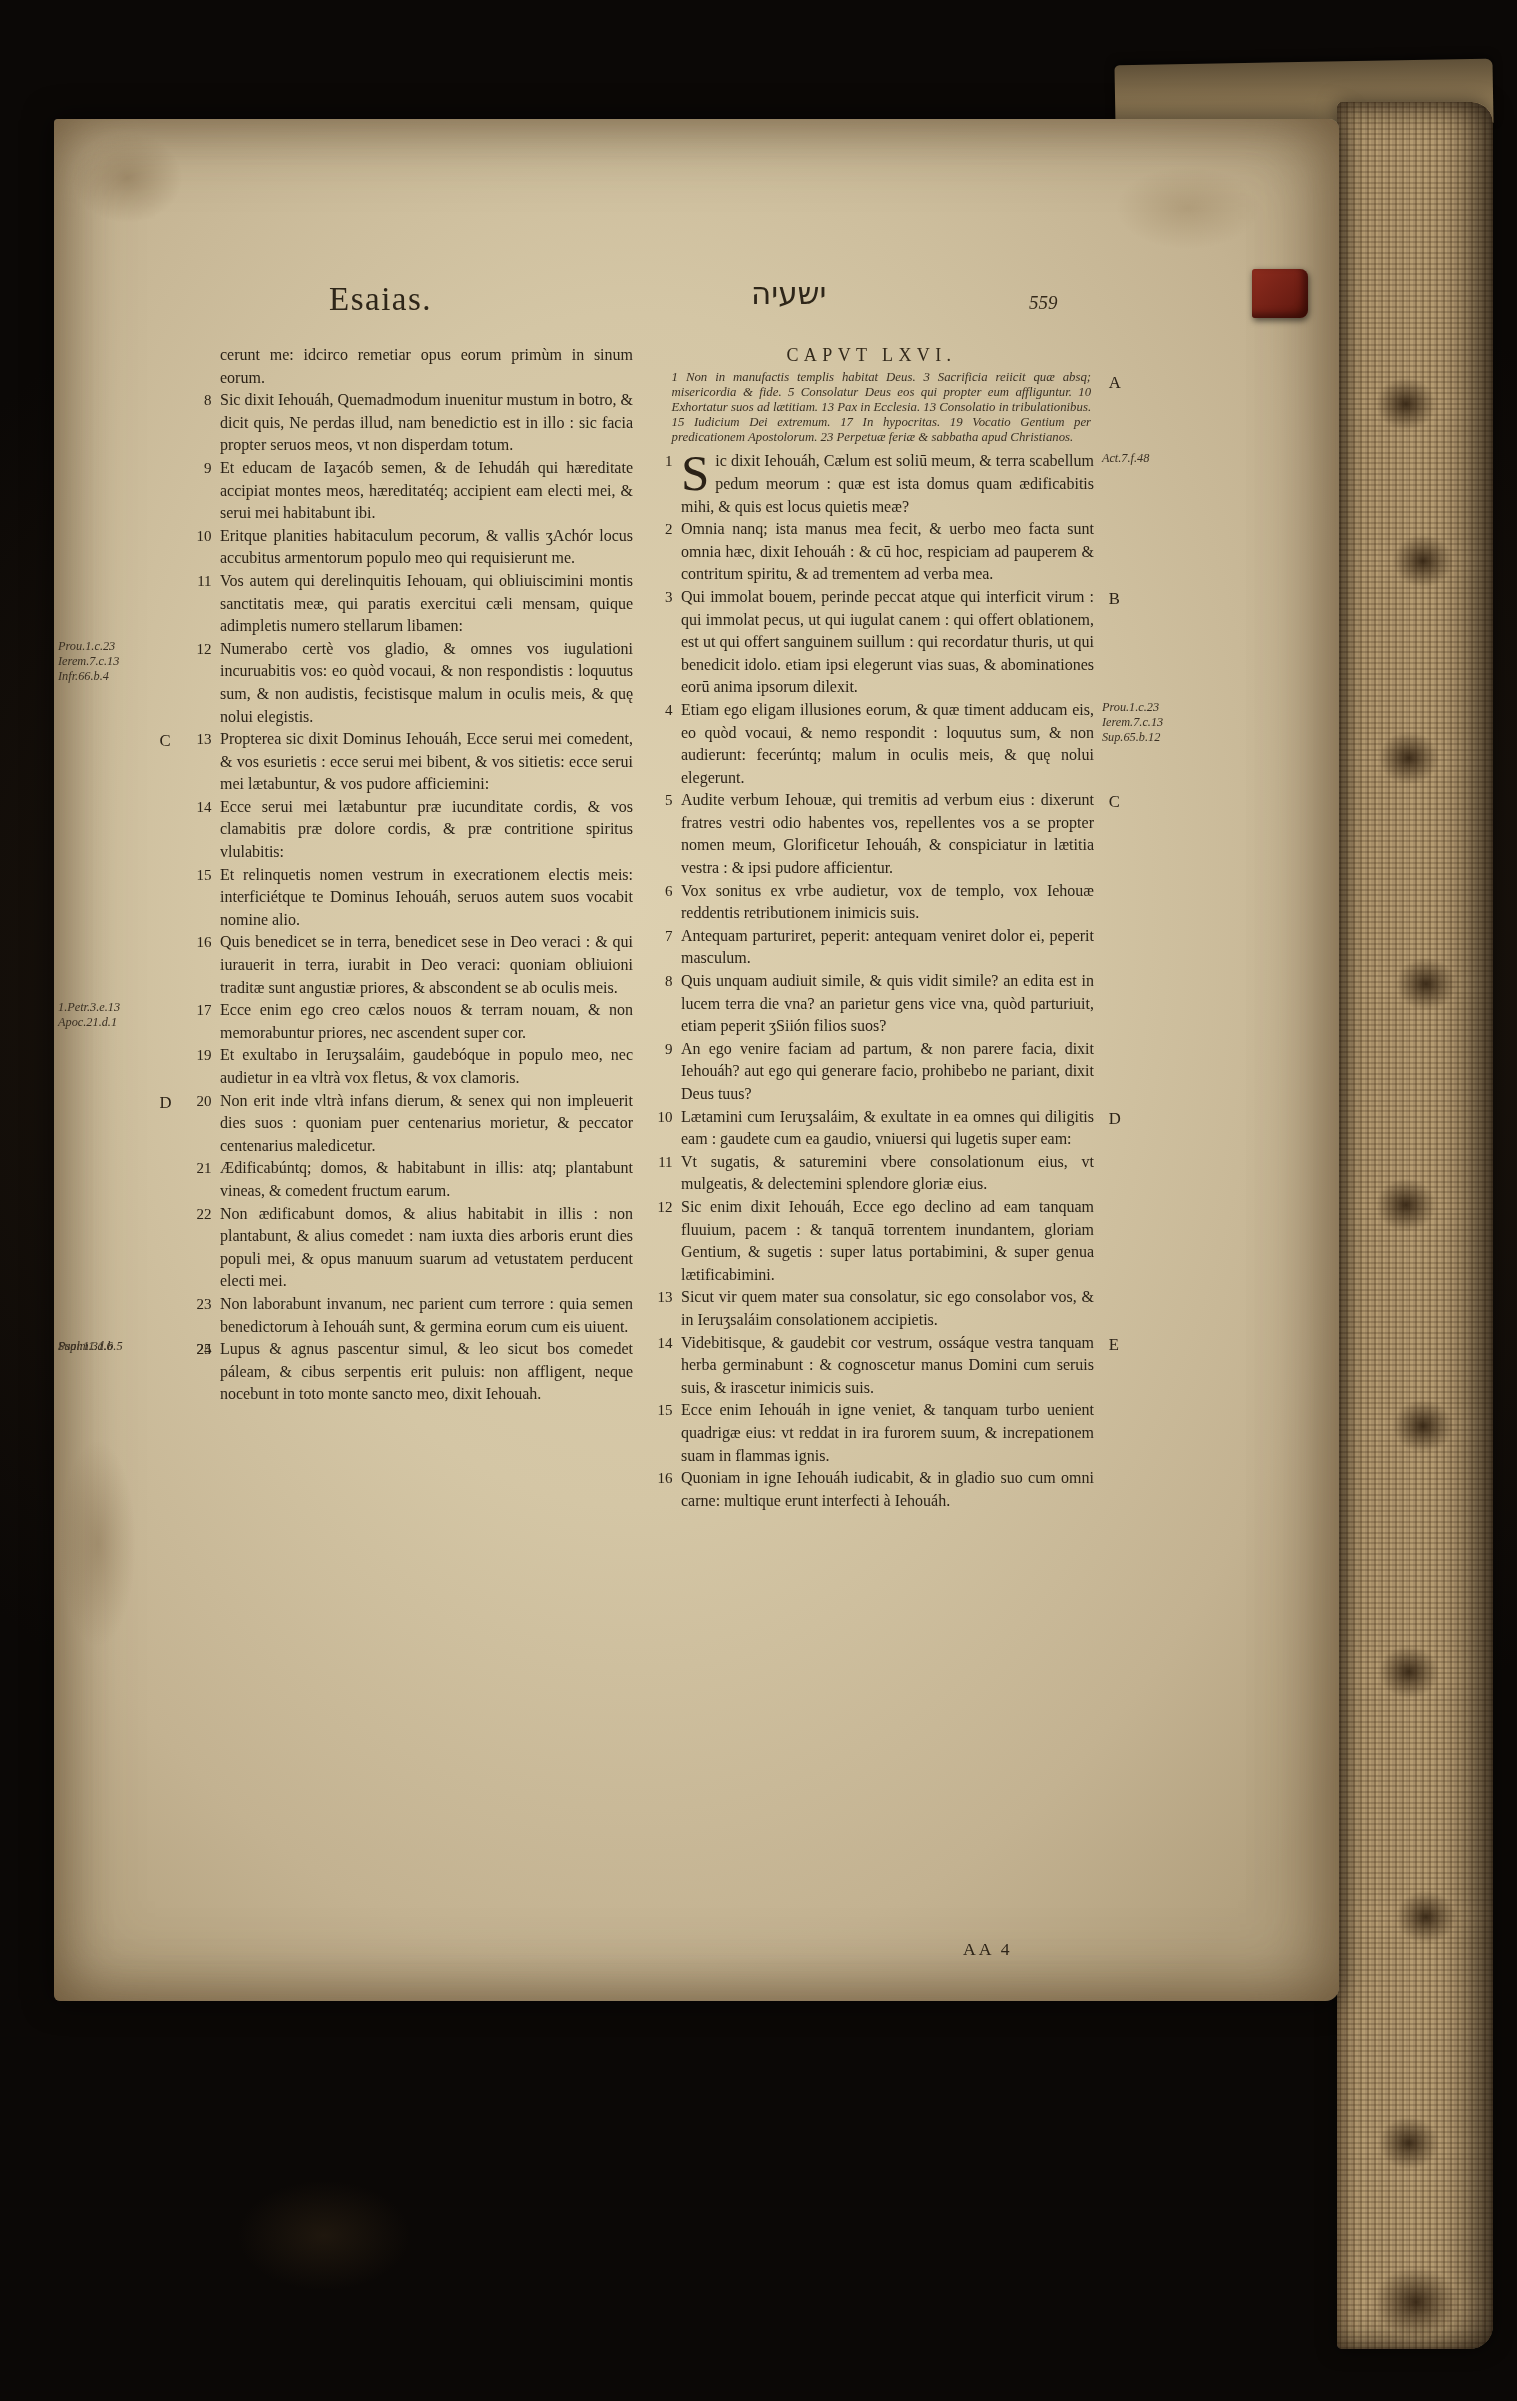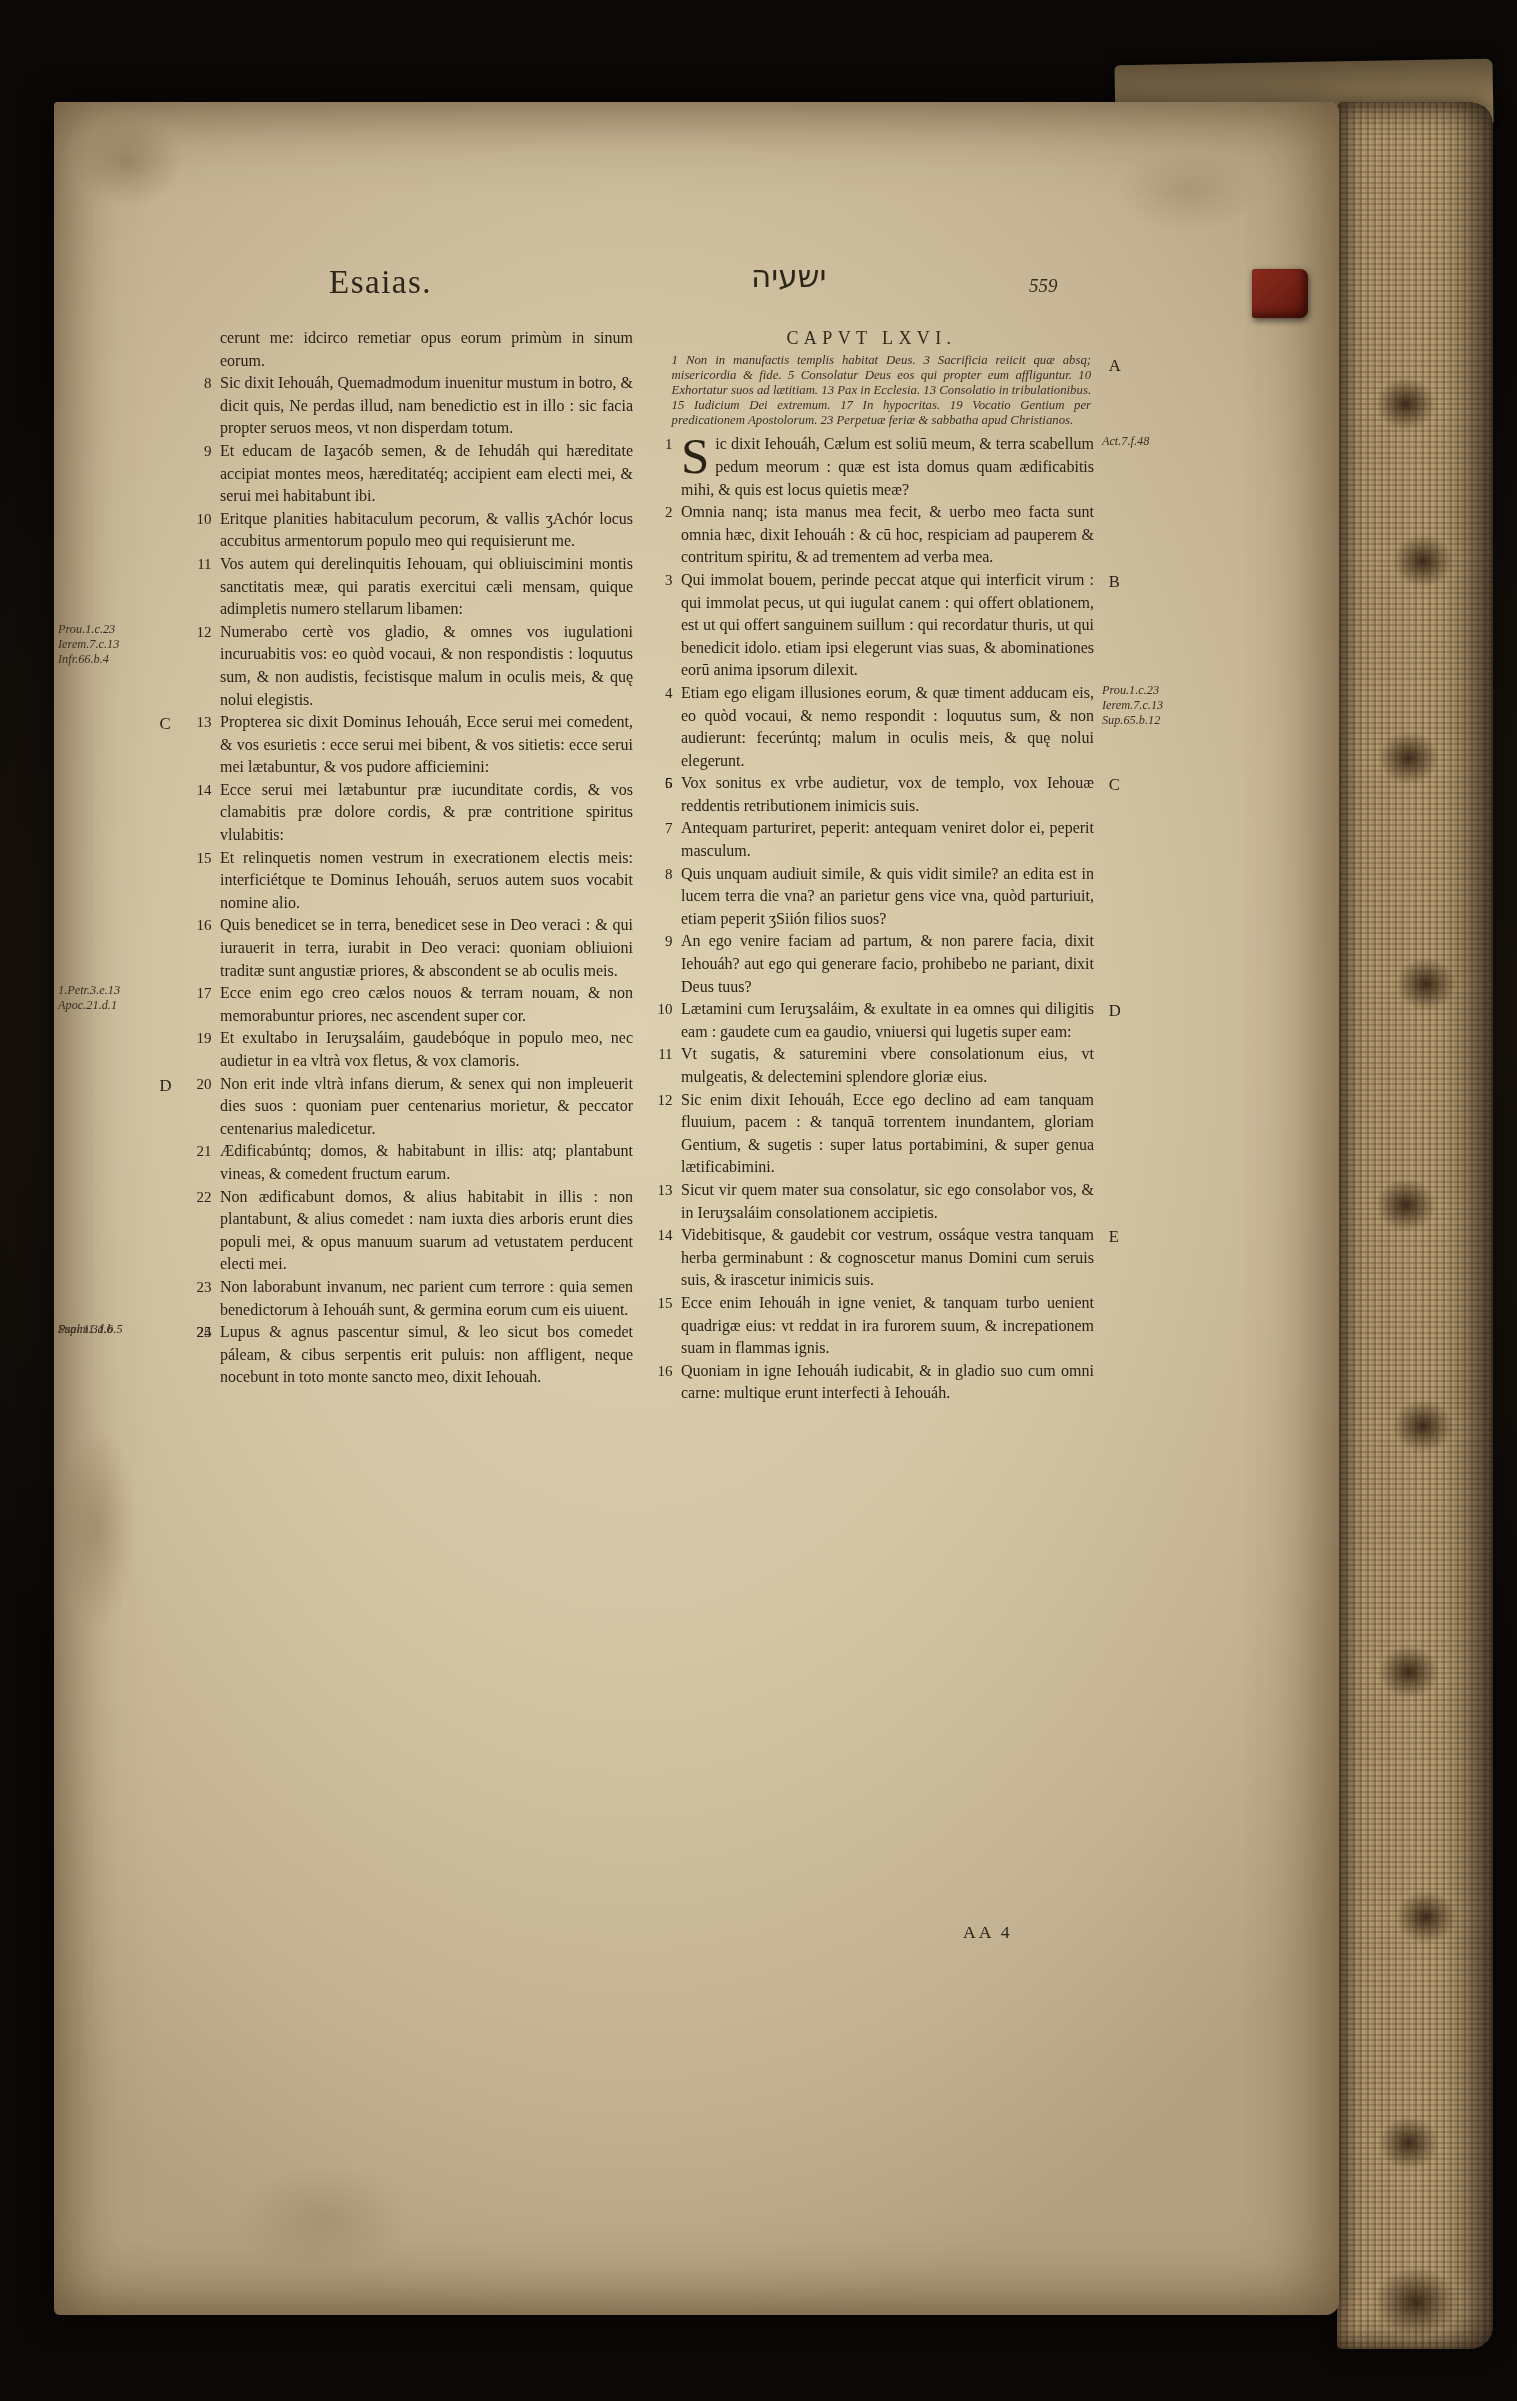--- a/index.html
+++ b/index.html
@@ -36,21 +36,21 @@
     position:absolute;width:84px;height:74px;
     background:radial-gradient(closest-side, rgba(42,27,12,.85), rgba(42,27,12,0) 72%);
   }
   .es1{left:27px;top:265px;}  .es2{left:44px;top:422px;}
   .es3{left:29.5px;top:619px;} .es4{left:47px;top:845px;}
   .es5{left:27px;top:1066px;} .es6{left:44px;top:1287px;}
   .es7{left:29.5px;top:1533px;} .es8{left:47px;top:1778px;}
   .es9{left:29.5px;top:2004px;} .es10{left:19.6px;top:2151px;width:118px;height:98px;}
 
   .page{
-    position:absolute;left:54px;top:102px;width:1285px;height:2213px;
+    position:absolute;left:54px;top:119px;width:1285px;height:1882px;
     border-radius:3.9px 9.8px 13.8px 5.9px;
     background-color:#cfc0a0;
     background-image:radial-gradient(933px 1326px at 45% 42%, #ddd0b0 0%, #d4c6a5 45%, #c3b291 80%, #b2a07e 100%);
     box-shadow:
       inset 0 0 84px rgba(82,60,34,.45),
       inset -22.6px 0 64px rgba(90,66,38,.38),
       inset 14.7px 0 44px rgba(80,58,32,.30),
       0 0 29.5px rgba(0,0,0,.6);
     color:#2b2217;
   }
@@ -175,21 +175,21 @@
           <div class="verse"><div class="margin-refs mright">
               <div>Act.7.f.48</div>
             </div><span class="vnum">1</span><span class="vtext"><span class="dropcap">S</span><span>ic dixit Iehouáh, Cælum est soliū meum, &amp; terra scabellum pedum meorum : quæ est ista domus quam ædificabitis mihi, &amp; quis est locus quietis meæ?</span></span></div>
           <div class="verse"><span class="vnum">2</span><span class="vtext">Omnia nanq; ista manus mea fecit, &amp; uerbo meo facta sunt omnia hæc, dixit Iehouáh : &amp; cū hoc, respiciam ad pauperem &amp; contritum spiritu, &amp; ad trementem ad verba mea.</span></div>
           <div class="verse"><span class="margin-letter mright">B</span><span class="vnum">3</span><span class="vtext">Qui immolat bouem, perinde peccat atque qui interficit virum : qui immolat pecus, ut qui iugulat canem : qui offert oblationem, est ut qui offert sanguinem suillum : qui recordatur thuris, ut qui benedicit idolo. etiam ipsi elegerunt vias suas, &amp; abominationes eorū anima ipsorum dilexit.</span></div>
           <div class="verse"><div class="margin-refs mright">
               <div>Prou.1.c.23</div>
               <div>Ierem.7.c.13</div>
               <div>Sup.65.b.12</div>
             </div><span class="vnum">4</span><span class="vtext">Etiam ego eligam illusiones eorum, &amp; quæ timent adducam eis, eo quòd vocaui, &amp; nemo respondit : loquutus sum, &amp; non audierunt: fecerúntq; malum in oculis meis, &amp; quę nolui elegerunt.</span></div>
-          <div class="verse"><span class="margin-letter mright">C</span><span class="vnum">5</span></div>
+          <div class="verse"><span class="margin-letter mright">C</span><span class="vnum">5</span><span class="vtext">Audite verbum Iehouæ, qui tremitis ad verbum eius : dixerunt fratres vestri odio habentes vos, repellentes vos a se propter nomen meum, Glorificetur Iehouáh, &amp; conspiciatur in lætitia vestra : &amp; ipsi pudore afficientur.</span></div>
           <div class="verse"><span class="vnum">6</span><span class="vtext">Vox sonitus ex vrbe audietur, vox de templo, vox Iehouæ reddentis retributionem inimicis suis.</span></div>
           <div class="verse"><span class="vnum">7</span><span class="vtext">Antequam parturiret, peperit: antequam veniret dolor ei, peperit masculum.</span></div>
           <div class="verse"><span class="vnum">8</span><span class="vtext">Quis unquam audiuit simile, &amp; quis vidit simile? an edita est in lucem terra die vna? an parietur gens vice vna, quòd parturiuit, etiam peperit ʒSiión filios suos?</span></div>
           <div class="verse"><span class="vnum">9</span><span class="vtext">An ego venire faciam ad partum, &amp; non parere facia, dixit Iehouáh? aut ego qui generare facio, prohibebo ne pariant, dixit Deus tuus?</span></div>
           <div class="verse"><span class="margin-letter mright">D</span><span class="vnum">10</span><span class="vtext">Lætamini cum Ieruʒsaláim, &amp; exultate in ea omnes qui diligitis eam : gaudete cum ea gaudio, vniuersi qui lugetis super eam:</span></div>
           <div class="verse"><span class="vnum">11</span><span class="vtext">Vt sugatis, &amp; saturemini vbere consolationum eius, vt mulgeatis, &amp; delectemini splendore gloriæ eius.</span></div>
           <div class="verse"><span class="vnum">12</span><span class="vtext">Sic enim dixit Iehouáh, Ecce ego declino ad eam tanquam fluuium, pacem : &amp; tanquā torrentem inundantem, gloriam Gentium, &amp; sugetis : super latus portabimini, &amp; super genua lætificabimini.</span></div>
           <div class="verse"><span class="vnum">13</span><span class="vtext">Sicut vir quem mater sua consolatur, sic ego consolabor vos, &amp; in Ieruʒsaláim consolationem accipietis.</span></div>
           <div class="verse"><span class="margin-letter mright">E</span><span class="vnum">14</span><span class="vtext">Videbitisque, &amp; gaudebit cor vestrum, ossáque vestra tanquam herba germinabunt : &amp; cognoscetur manus Domini cum seruis suis, &amp; irascetur inimicis suis.</span></div>
           <div class="verse"><span class="vnum">15</span><span class="vtext">Ecce enim Iehouáh in igne veniet, &amp; tanquam turbo uenient quadrigæ eius: vt reddat in ira furorem suum, &amp; increpationem suam in flammas ignis.</span></div>

